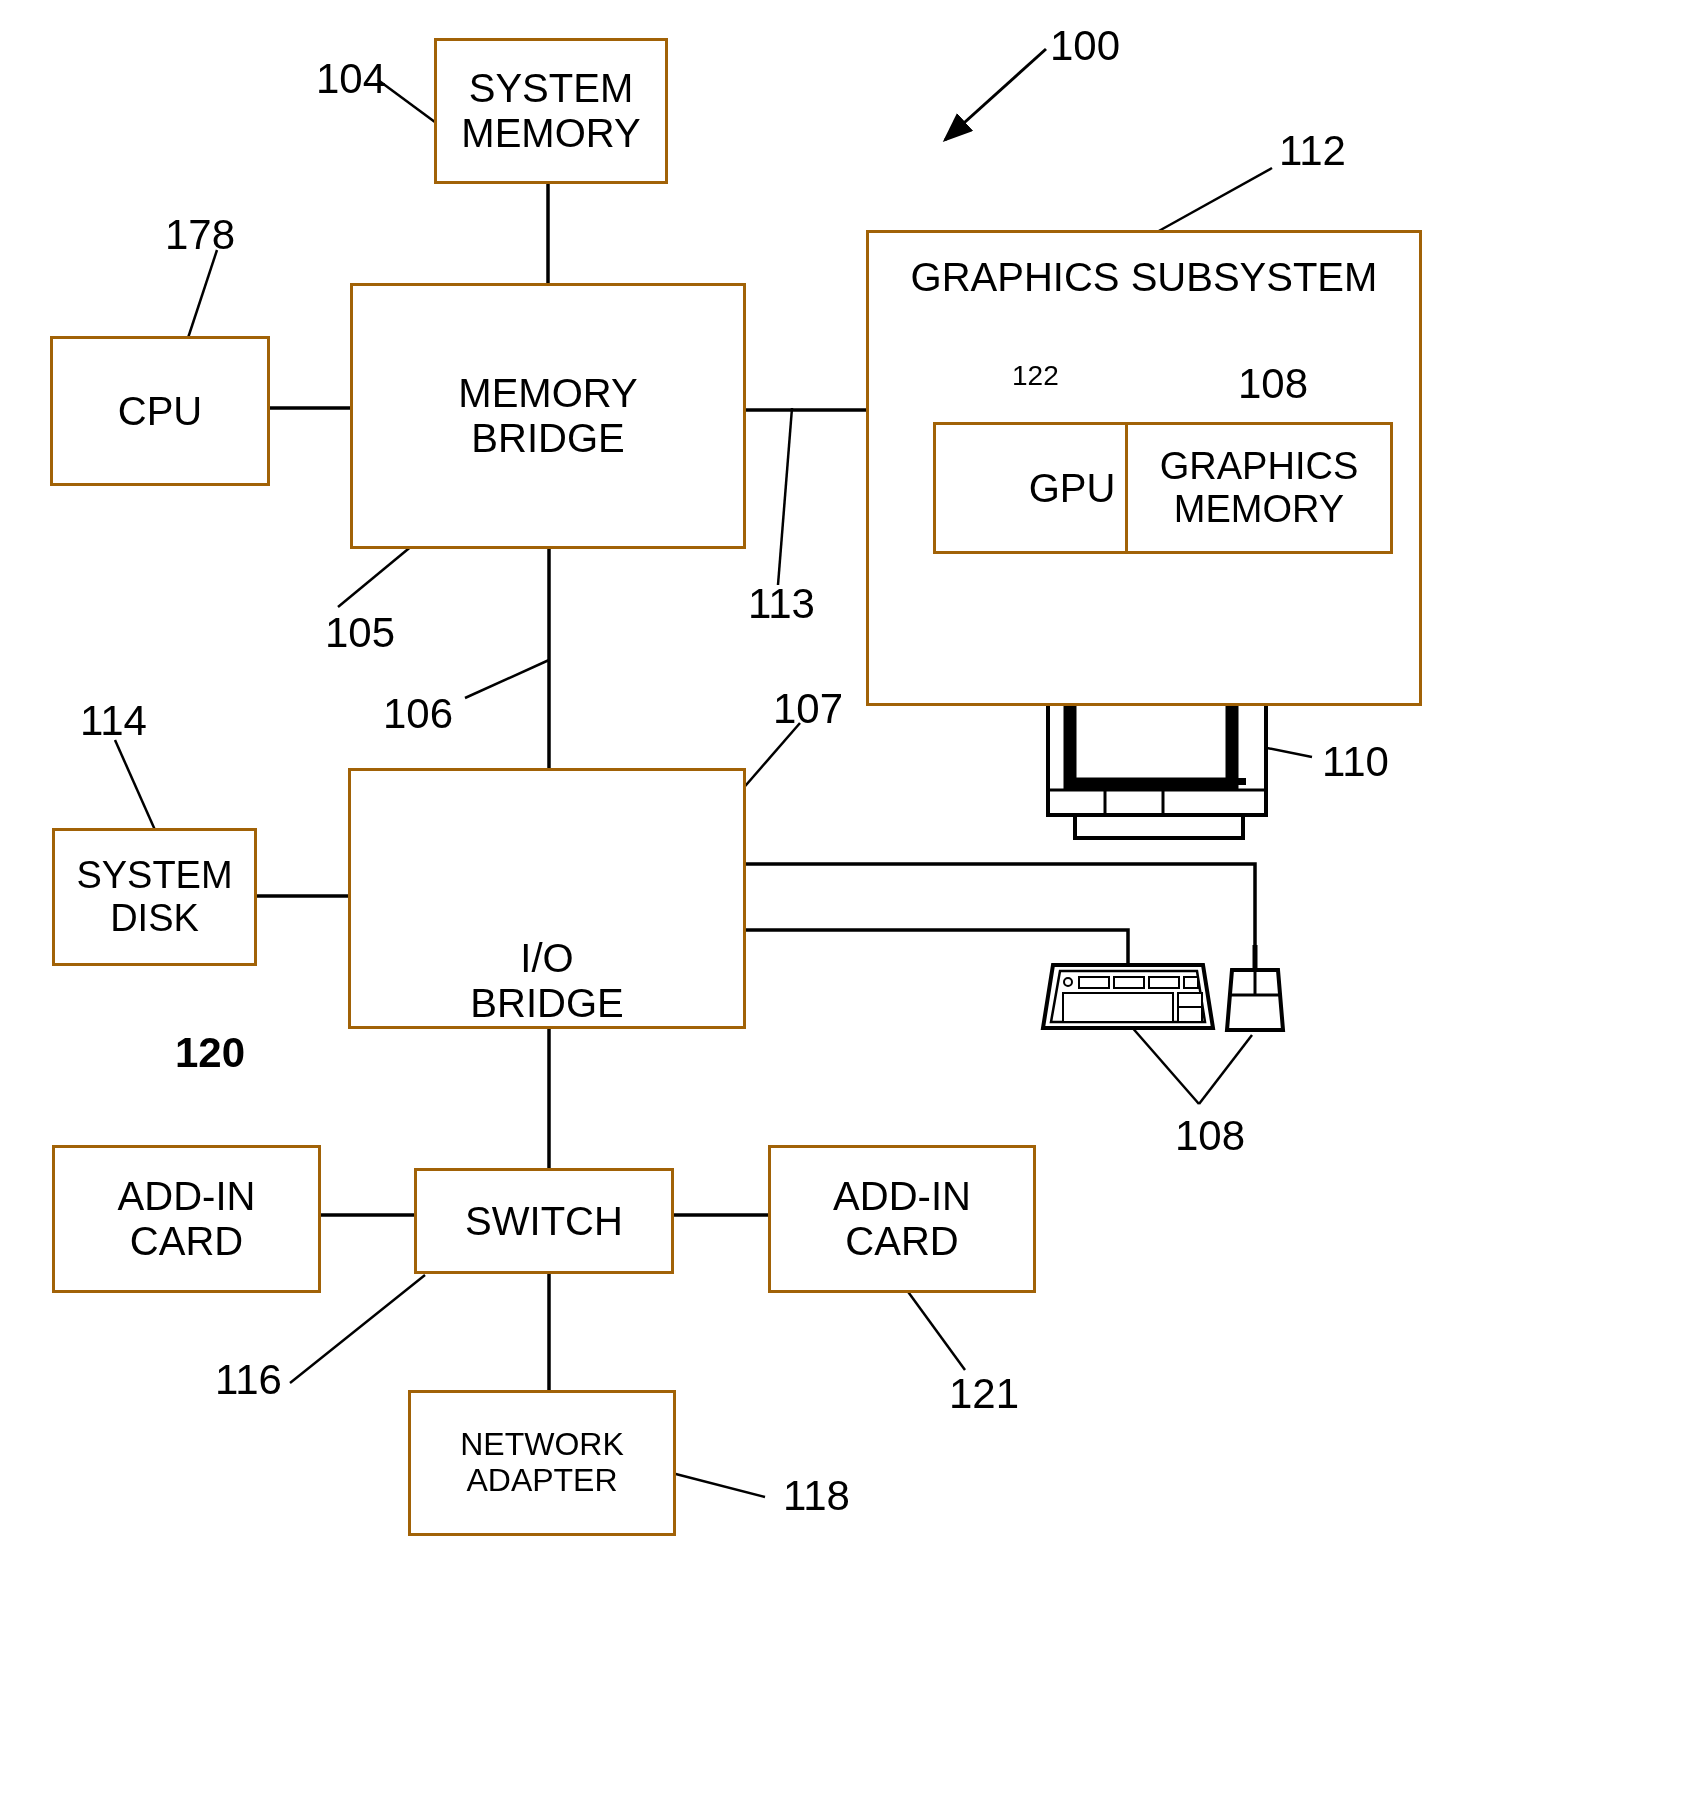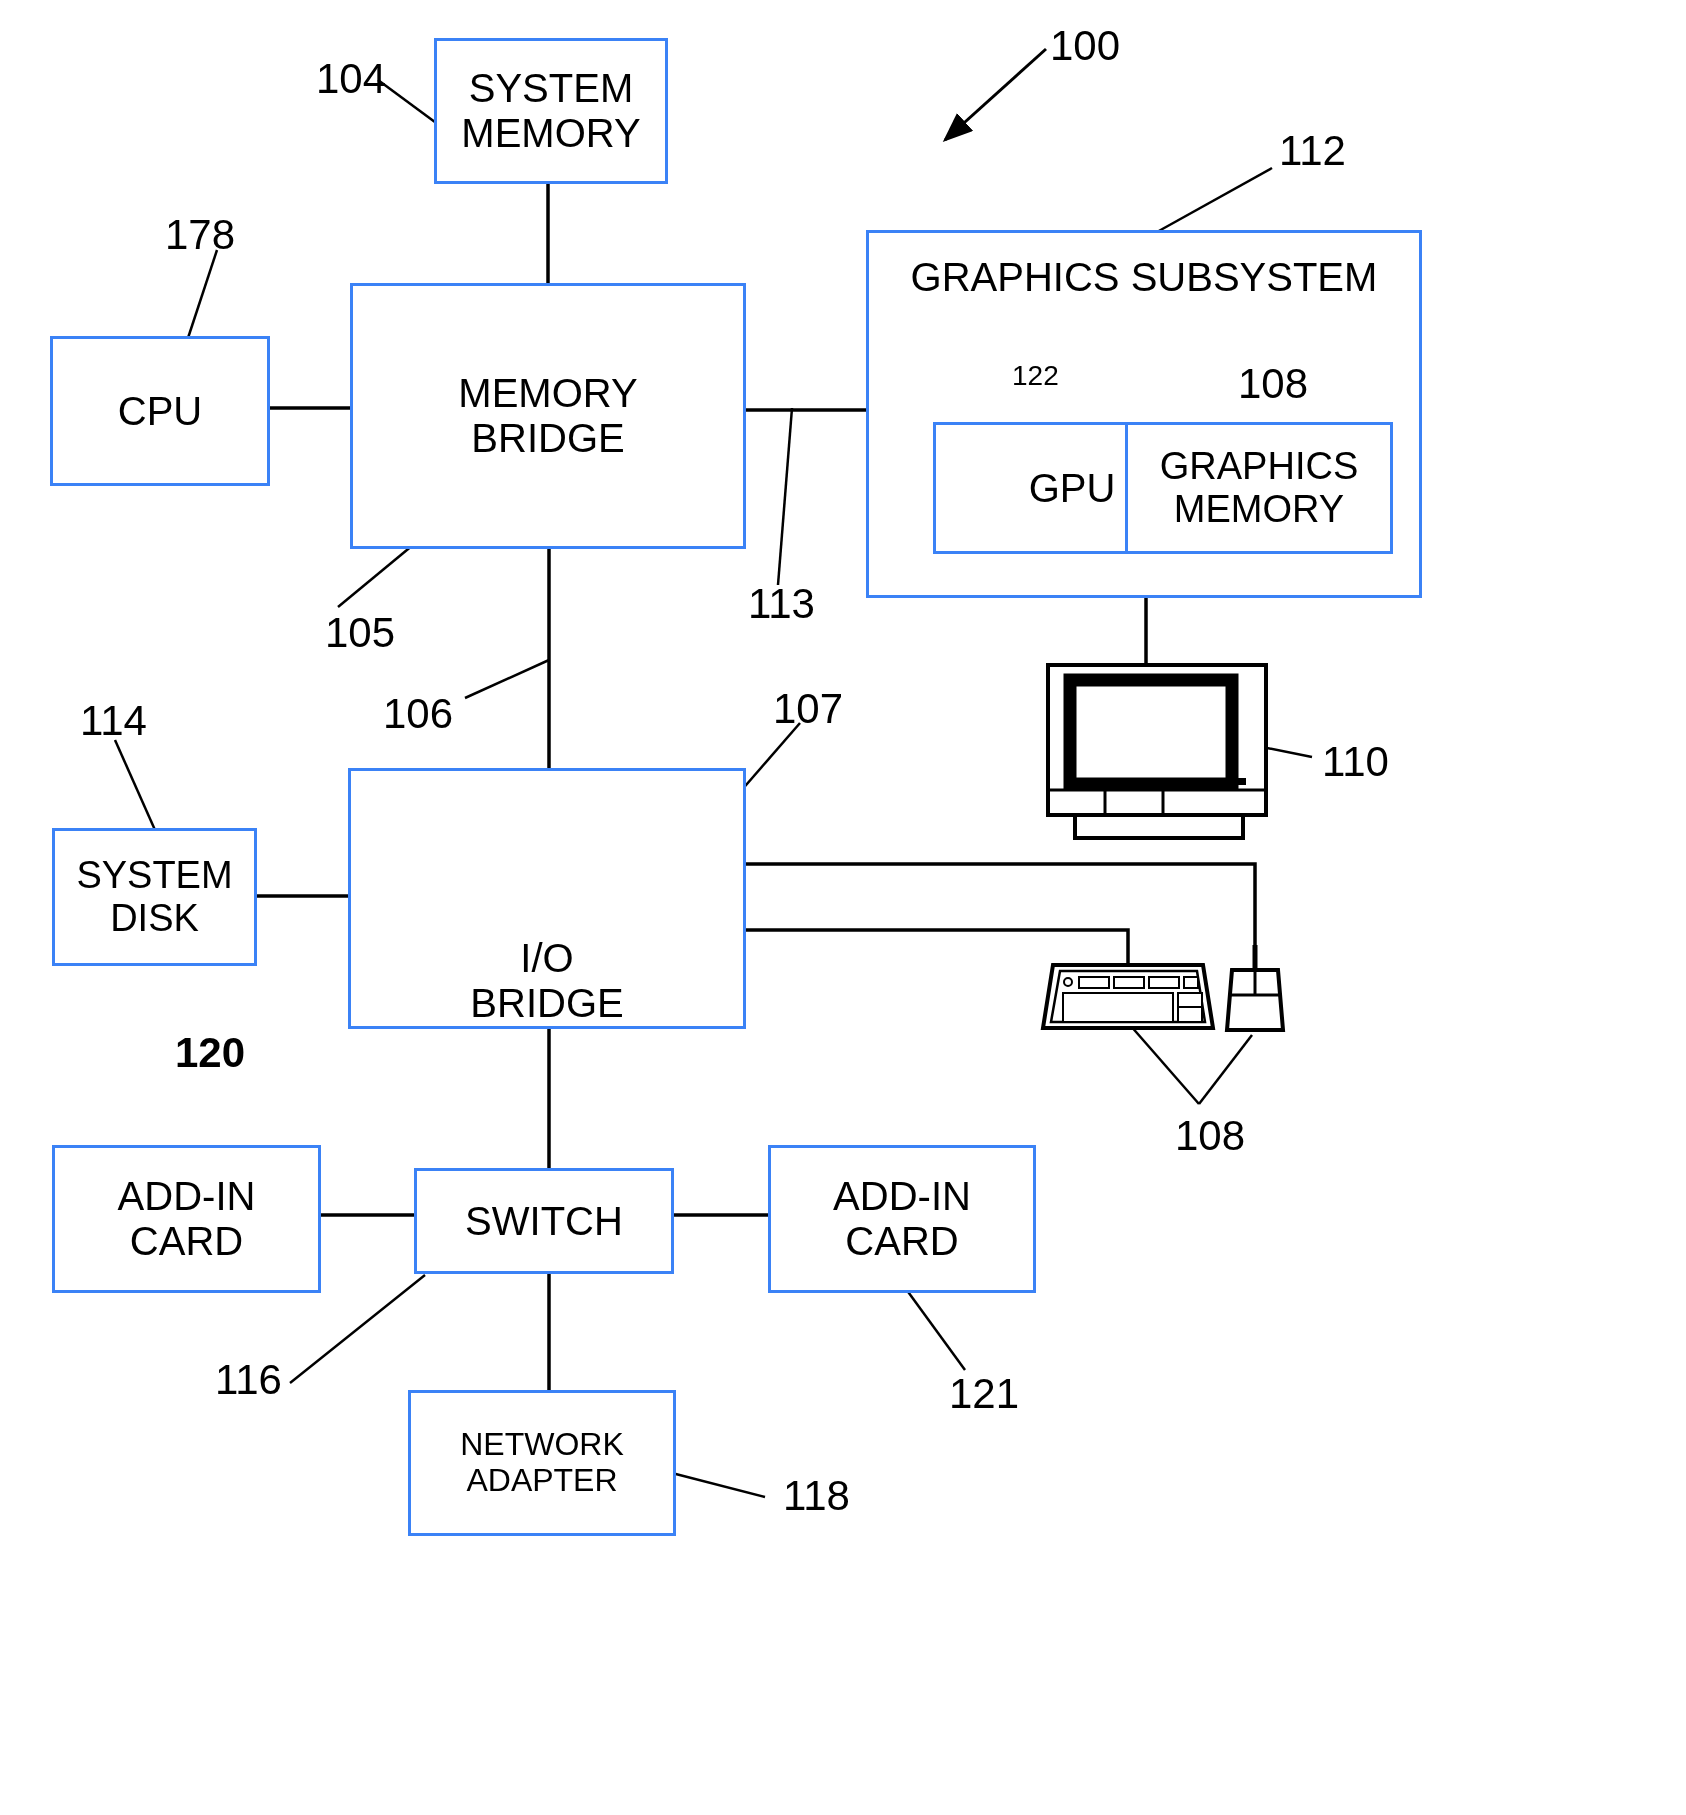--- a/index.html
+++ b/index.html
@@ -1,20 +1,20 @@
 <!DOCTYPE html>
 <html><head>
 <meta charset="utf-8">
 <title>Computer System Block Diagram</title>
 <style>
   html,body{margin:0;padding:0;background:#ffffff;}
   body{font-family:"Liberation Sans", sans-serif;}
   #stage{position:relative;width:1686px;height:1815px;background:#fff;overflow:hidden;}
   svg.layer{position:absolute;left:0;top:0;width:1686px;height:1815px;}
-  .box{position:absolute;border:3px solid #3b82f6;background:#fff;
+  .box{position:absolute;border:3px solid #a16207;background:#fff;
        display:flex;align-items:center;justify-content:center;text-align:center;
        font-family:"Liberation Sans", sans-serif;color:#000;line-height:1.12;}
   .box .txt{display:block;white-space:pre-line;}
   .reflabel{position:absolute;font-family:"Liberation Sans", sans-serif;
        color:#000;white-space:nowrap;}
   .outer{border-width:3px;}
 </style>
 </head>
 <body>
 
@@ -139,21 +139,21 @@
 
   <div class="box" style="left:50px;top:336px;width:214px;height:144px;font-size:40px;">
     <span class="txt">CPU</span>
   </div>
 
   <div class="box" style="left:350px;top:283px;width:390px;height:260px;font-size:40px;">
     <span class="txt">MEMORY
 BRIDGE</span>
   </div>
 
-  <div class="box outer" style="left:866px;top:230px;width:556px;height:368px;font-size:40px;
+  <div class="box outer" style="left:866px;top:230px;width:556px;height:476px;font-size:40px;
               align-items:flex-start;justify-content:center;padding-top:22px;box-sizing:border-box;">
     <span class="txt">GRAPHICS SUBSYSTEM</span>
   </div>
 
   <div class="box" style="left:933px;top:422px;width:194px;height:126px;font-size:40px;padding-left:39px;">
     <span class="txt">GPU</span>
   </div>
 
   <div class="box" style="left:1125px;top:422px;width:262px;height:126px;font-size:38px;align-items:center;">
     <span class="txt">GRAPHICS

